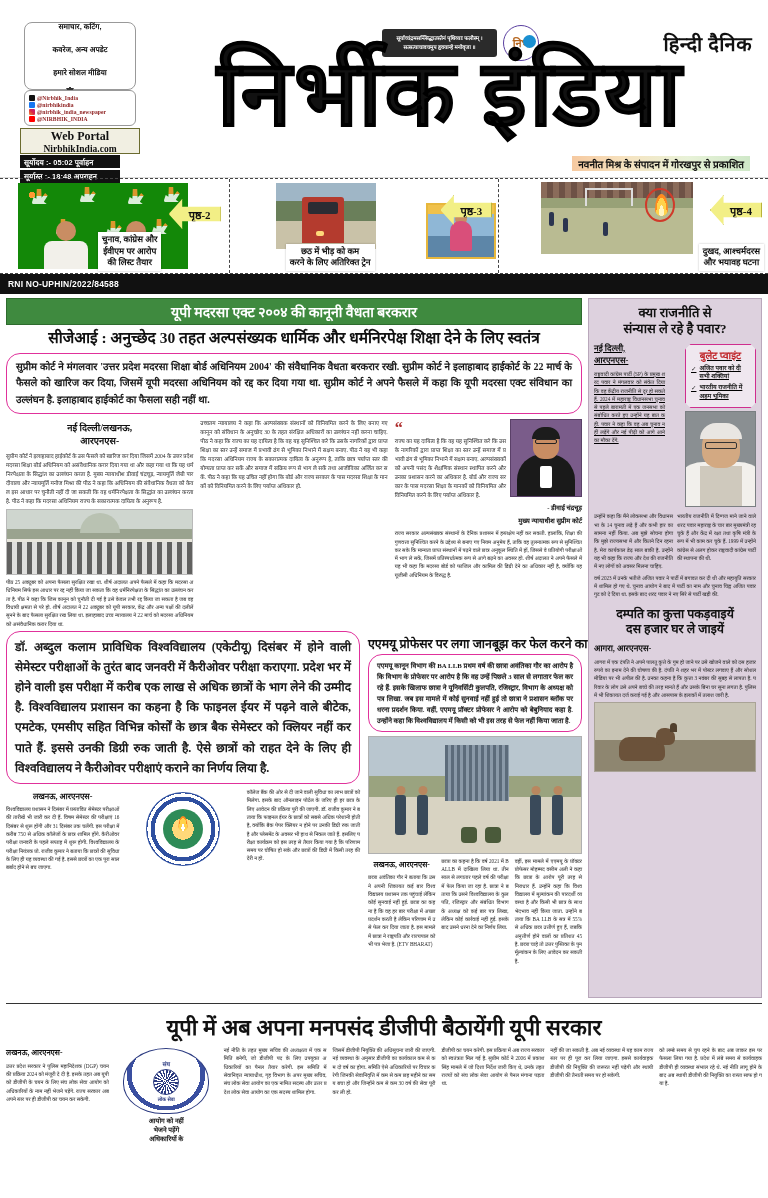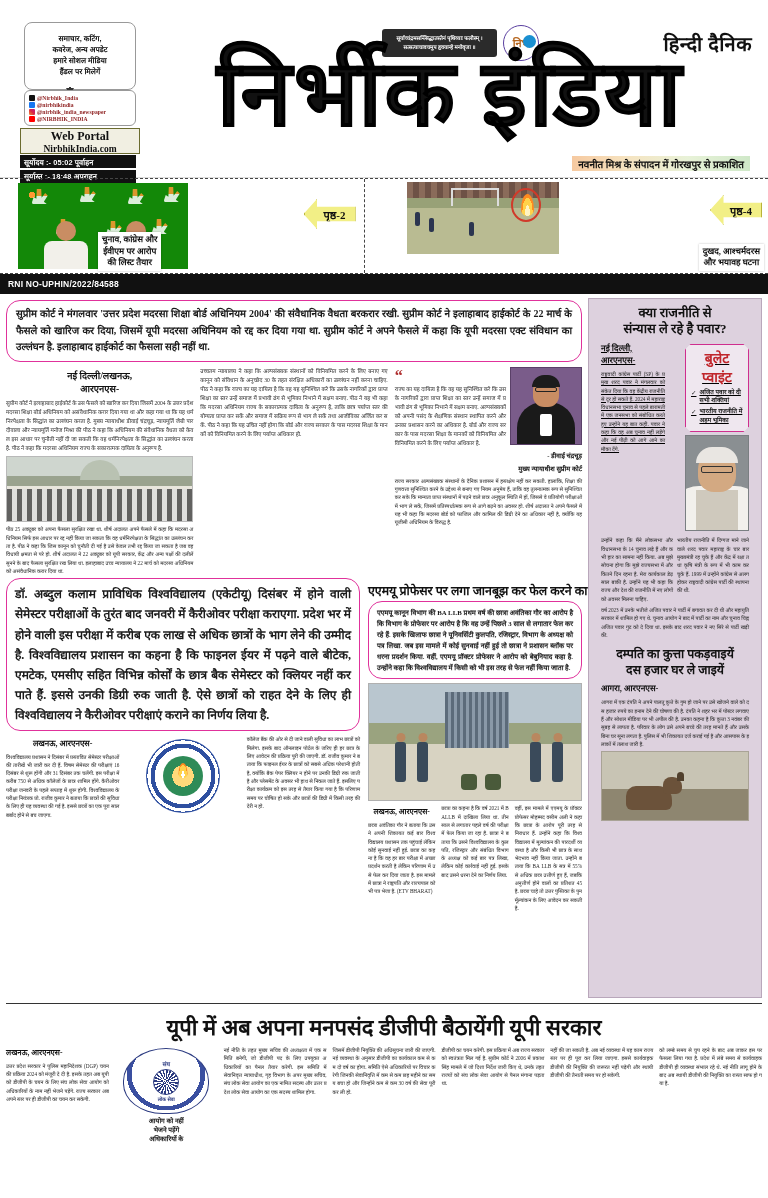--- a/index.html
+++ b/index.html
@@ -17,20 +17,21 @@
   .promo-box {
     position: absolute; left: 24px; top: 22px; width: 112px; height: 68px;
     border: 1px solid #999; border-radius: 8px; background:#fff;
     display:flex; flex-direction:column; align-items:center; justify-content:center;
     padding: 3px 2px;
   }
   .promo-box .ln {
     font-family: "Liberation Sans", sans-serif;
     font-size: 7.5px; font-weight: 700; color:#111; line-height: 1.45; text-align:center;
     white-space: nowrap;
+    margin-top: 12px;
   }
   .promo-arrow {
     position:absolute; left:66px; top:88px; width:0;height:0;
     border-left:4px solid transparent; border-right:4px solid transparent;
     border-top:7px solid #333;
   }
   .promo-arrow::before{
     content:""; position:absolute; left:-1px; top:-8px; width:2px; height:9px; background:#333;
   }
 
@@ -50,21 +51,21 @@
   }
 
   .webportal {
     position:absolute; left:20px; top:128px; width:120px; height:26px;
     background:#f1efe2; border:1px solid #6b6b2f;
     display:flex; flex-direction:column; align-items:center; justify-content:center;
   }
   .webportal .wp1{ font-size:12px; font-weight:700; color:#111; font-family:"Liberation Serif",serif; }
   .webportal .wp2{ font-size:9.5px; font-weight:700; color:#111; font-family:"Liberation Serif",serif; }
 
-  .suntimes { position:absolute; left:20px; top:155px; width:116px; }
+  .suntimes { position:absolute; left:20px; top:155px; width:100px; }
   .suntime {
     background:#111; color:#fff; font-family:"Liberation Sans", sans-serif;
     font-size:7.4px; font-weight:700; padding:1.5px 4px; margin-bottom:1.5px;
     white-space:nowrap; letter-spacing:0.1px;
   }
 
   .sanskrit-box {
     position:absolute; left:382px; top:29px; width:115px; height:28px;
     background:#2b2b2b; border-radius:3px; padding:2px 3px;
     display:flex; flex-direction:column; align-items:center; justify-content:center;
@@ -206,21 +207,21 @@
   .infobar .meta span{
     font-family:"Liberation Serif", serif; font-size:10.2px; font-weight:700; white-space:nowrap;
   }
 
   
   .content{ position:relative; padding:4px 6px 0 6px; }
 
   .top-row{ display:flex; gap:6px; align-items:flex-start; }
   .left-block{ width:576px; }
   .right-rail{
-    width:174px; background:#ddd1de; border:1px solid #b9a7bb; padding:4px 12px;
+    width:174px; background:#ddd1de; border:1px solid #b9a7bb; padding:4px 5px;
     min-height:700px;
   }
 
   .green-band{
     background:#3f8a3f; border:1px solid #2e6b2e; color:#fff; text-align:center;
     padding:3px 0; margin-bottom:2px;
   }
   .green-band span{
     font-family:"Liberation Serif", serif; font-size:14px; font-weight:700; white-space:nowrap;
   }
@@ -342,21 +343,21 @@
   .rail-dateline{
     text-align:center; font-family:"Liberation Serif", serif; font-size:8.4px;
     font-weight:700; color:#111; line-height:1.45; margin:2px 0 3px;
   }
   .bullet-card{
     border:1.4px solid #cf2e8e; background:#efe7ef; padding:3px 5px 4px; margin:3px 0;
     clip-path: polygon(6px 0, calc(100% - 6px) 0, 100% 6px, 100% calc(100% - 6px),
                        calc(100% - 6px) 100%, 6px 100%, 0 calc(100% - 6px), 0 6px);
   }
   .bullet-title{
-    text-align:center; font-family:"Liberation Serif", serif; font-size:14px;
+    text-align:center; font-family:"Liberation Serif", serif; font-size:10px;
     font-weight:700; color:#c0262b; margin-bottom:2px;
   }
   .bl-row{ display:flex; gap:3px; align-items:flex-start; margin-bottom:2px; }
   .bl-tick{ font-size:6.5px; color:#222; flex:0 0 auto; line-height:1.4; }
   .bl-txt{ font-family:"Liberation Serif", serif; font-size:6.2px; font-weight:700;
            color:#222; line-height:1.45; }
 
   .pawar-photo{
     width:100%; height:96px; margin:3px 0;
     background:linear-gradient(#8a8f92 0 100%); position:relative; overflow:hidden;
@@ -506,20 +507,37 @@
         </div>
       </div>
       <div class="pg-arrow" style="right:8px; top:20px;">
         <span>पृष्ठ-2</span>
       </div>
       <div class="pv-caption" style="left:98px; bottom:2px; white-space:pre-line;">चुनाव, कांग्रेस और
 ईवीएम पर आरोप
 की लिस्ट तैयार</div>
     </div>
 
+    <div class="prev-cell">
+      <div class="train-img">
+        <div class="train-body">
+            <div class="train-win"></div>
+            <div class="train-light"></div>
+          </div>
+      </div>
+      <div class="fest-img">
+        <div class="fest-head"></div>
+          <div class="fest-fig"></div>
+      </div>
+      <div class="pg-arrow" style="right:6px; top:16px;">
+        <span>पृष्ठ-3</span>
+      </div>
+      <div class="pv-caption" style="left:16px; bottom:2px; white-space:pre-line;">छठ में भीड़ को कम
+करने के लिए अतिरिक्त ट्रेन</div>
+    </div>
 
     <div class="prev-cell">
       <div class="ground-img">
         <div class="stand"></div>
         <div class="goal"></div>
         <span class="fig-sm" style="left:22px; top:36px;"></span>
         <span class="fig-sm" style="left:62px; top:40px;"></span>
         <span class="fig-sm" style="left:8px; top:30px;"></span>
         <div class="flame-circle">
             <span class="flame"></span>
@@ -535,20 +553,24 @@
 
   <div class="infobar">
     <div class="rni">RNI NO-UPHIN/2022/84588</div>
   </div>
 
   <div class="content">
     <div class="top-row">
 
       <div class="left-block">
 
+        <div class="green-band">
+          <span>यूपी मदरसा एक्ट २००४ की कानूनी वैधता बरकरार</span>
+        </div>
+        <div class="main-head">सीजेआई : अनुच्छेद 30 तहत अल्पसंख्यक धार्मिक और धर्मनिरपेक्ष शिक्षा देने के लिए स्वतंत्र</div>
 
         <div class="lead-box">
           <p>सुप्रीम कोर्ट ने मंगलवार 'उत्तर प्रदेश मदरसा शिक्षा बोर्ड अधिनियम 2004' की संवैधानिक वैधता बरकरार रखी. सुप्रीम कोर्ट ने इलाहाबाद हाईकोर्ट के 22 मार्च के फैसले को खारिज कर दिया, जिसमें यूपी मदरसा अधिनियम को रद्द कर दिया गया था. सुप्रीम कोर्ट ने अपने फैसले में कहा कि यूपी मदरसा एक्ट संविधान का उल्लंघन है. इलाहाबाद हाईकोर्ट का फैसला सही नहीं था.</p>
         </div>
 
         <div class="cols3">
 
           <div class="col">
             <div class="dateline" style="white-space:pre-line;">नई दिल्ली/लखनऊ,
 आरएनएस-</div>

